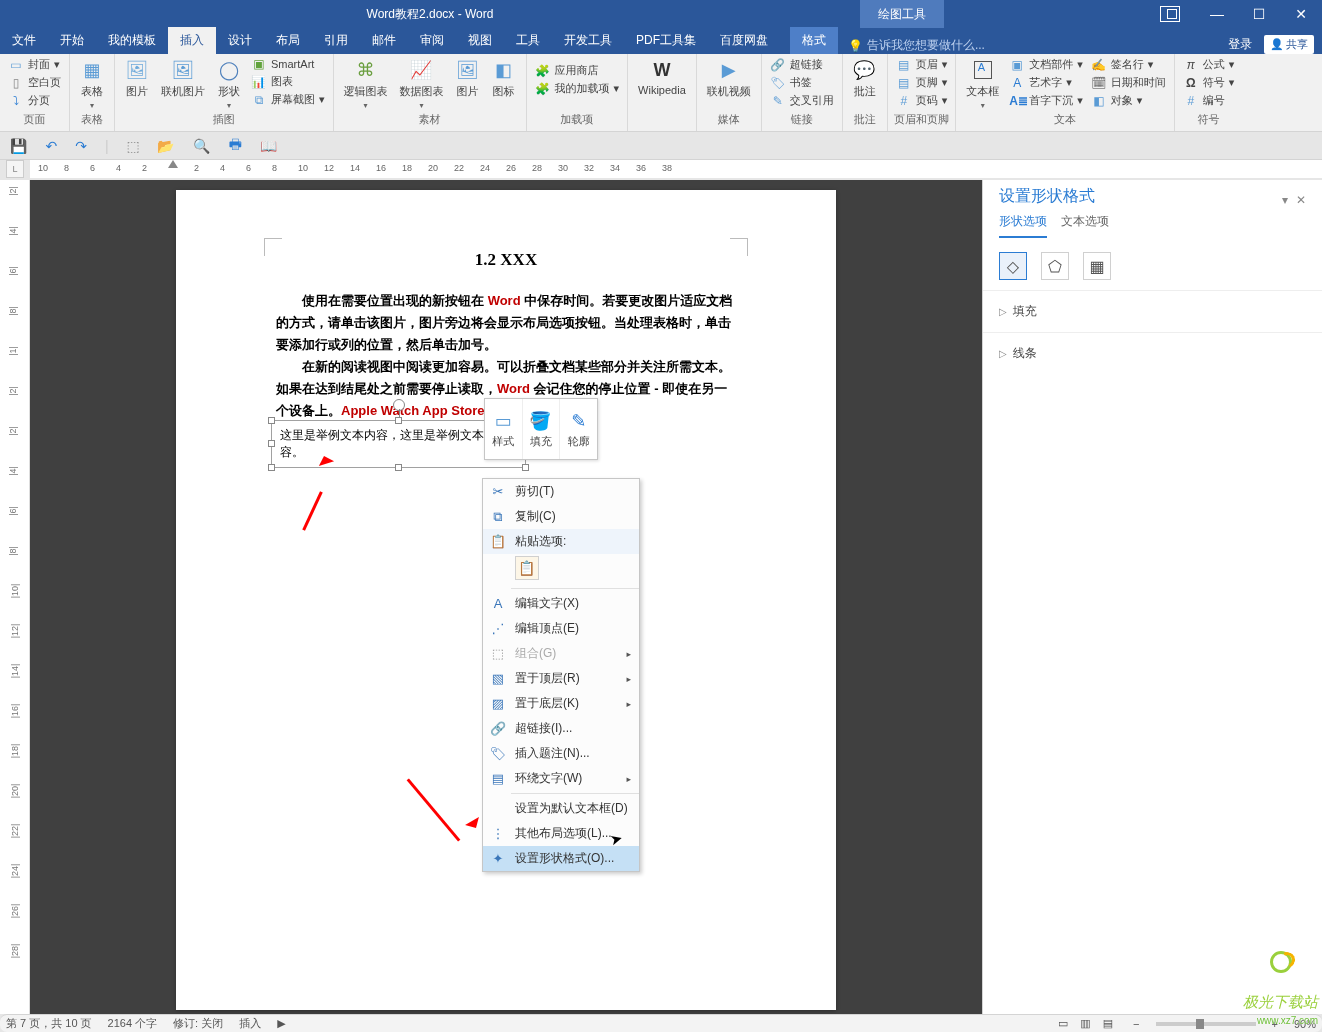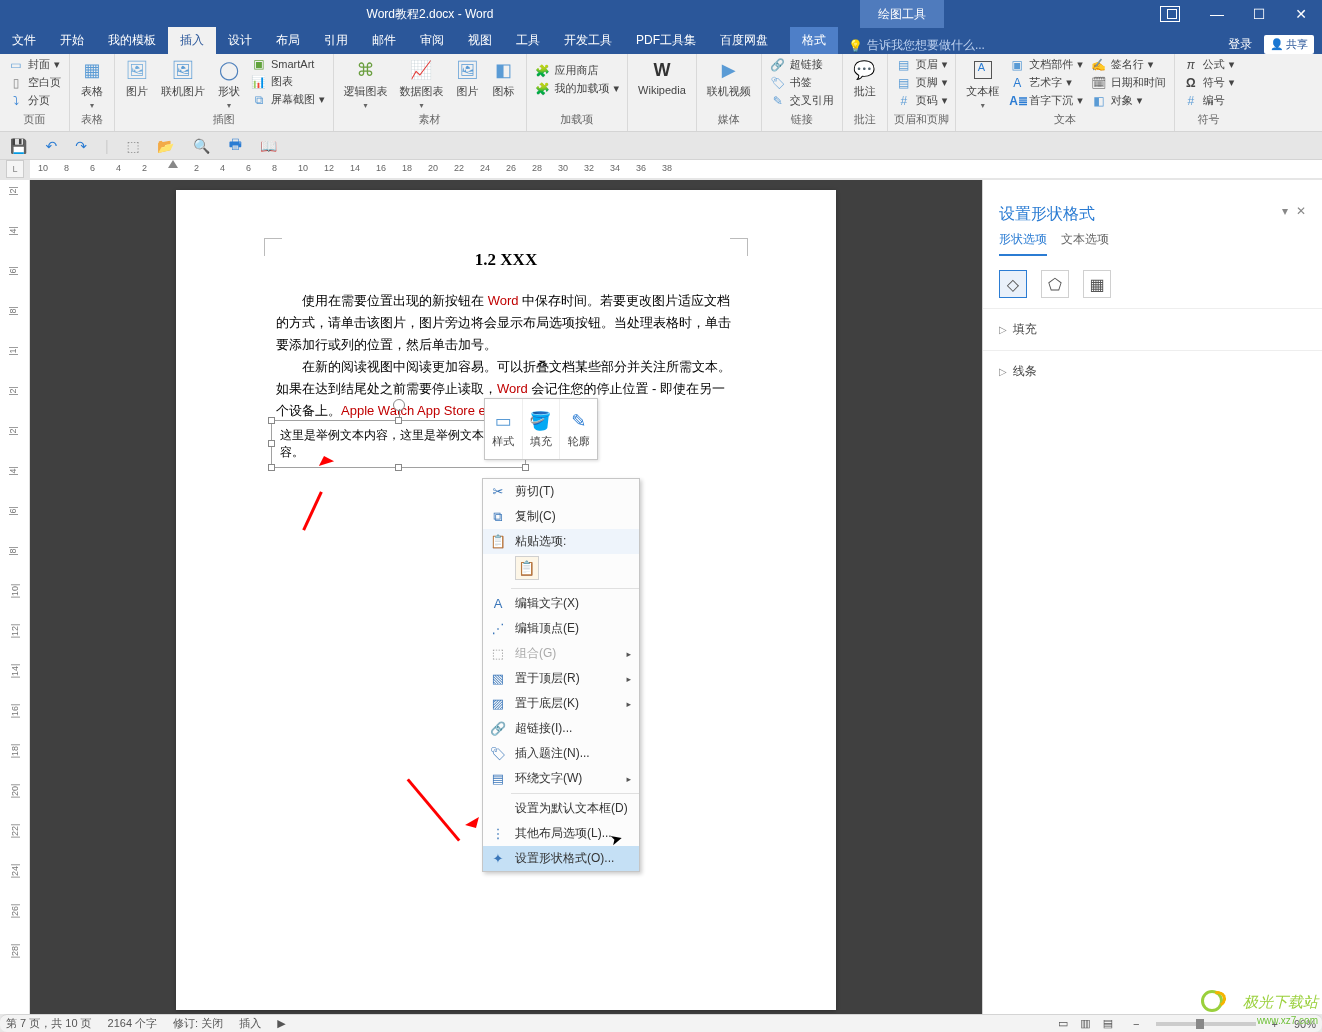--- a/index.html
+++ b/index.html
@@ -60,21 +60,21 @@
 .ruler-num { position:absolute; top:3px; font-size:9px; }
 .indent-marker { position:absolute; top:0; width:0; height:0; border-left:5px solid transparent; border-right:5px solid transparent; border-bottom:8px solid #888; }
 
 
 .doc-area { position: absolute; top: 180px; bottom: 18px; left: 0; right: 340px; background: #989898; display: flex; }
 .vruler { width: 30px; background: #fff; border-right: 1px solid #ddd; position: relative; }
 .vruler-num { position:absolute; font-size:9px; color:#777; left:8px; transform:rotate(-90deg); }
 .doc-scroll { flex: 1; overflow: hidden; position: relative; background: #404040; }
 .page { width: 660px; background: #fff; margin: 10px auto 0; box-shadow: 0 1px 4px rgba(0,0,0,.3); padding: 60px 100px; min-height: 820px; position: relative; }
 .page h3 { font-family: "SimSun", serif; font-size: 17px; font-weight: bold; text-align: center; margin-bottom: 20px; }
-.page p { font-family: "SimSun", serif; font-size: 13px; line-height: 1.7; text-indent: 2em; color: #000; }
+.page p { font-family: "SimSun", serif; font-size: 13px; line-height: 1.7; text-indent: 2em; color: #000; font-weight: bold; }
 .page .red { color: #c00000; }
 .crop-mark { position:absolute; width:18px; height:18px; }
 .crop-mark.tl{left:88px; top:48px; border-left:1px solid #bbb; border-top:1px solid #bbb;}
 .crop-mark.tr{right:88px; top:48px; border-right:1px solid #bbb; border-top:1px solid #bbb;}
 
 
 .textbox-shape { position: absolute; left: 95px; top: 230px; width: 255px; height: 48px; border: 1px solid #a1a1a1; background: #fff; }
 .textbox-shape .tb-content { padding: 6px 8px; font-size: 12px; font-family: "SimSun", serif; }
 .sel-handle { position: absolute; width: 7px; height: 7px; background: #fff; border: 1px solid #888; }
 .h-tl{left:-4px;top:-4px;} .h-tr{right:-4px;top:-4px;} .h-bl{left:-4px;bottom:-4px;} .h-br{right:-4px;bottom:-4px;}
@@ -101,41 +101,41 @@
 .cm-item .sub-arrow { position: absolute; right: 8px; font-size: 9px; color: #555; }
 .cm-sep { height: 1px; background: #e0e0e0; margin: 2px 0 2px 28px; }
 .cm-paste-row { padding: 2px 0 6px 32px; }
 .cm-paste-opt { display: inline-block; width: 24px; height: 24px; border: 1px solid #d0d0d0; background: #fdf6e7; text-align: center; line-height: 22px; font-size: 14px; }
 .mouse-cursor { position:absolute; left:610px; top:830px; font-size:15px; color:#000; transform: rotate(-15deg); pointer-events:none; text-shadow: 1px 1px 0 #fff; }
 
 
 .side-pane { position: absolute; right: 0; top: 180px; bottom: 18px; width: 340px; background: #fff; border-left: 1px solid #d4d4d4; }
 .scrollbar-v { position:absolute; right:326px; top:180px; bottom:18px; width:14px; background:#efefef; }
 .scrollbar-v .thumb{position:absolute; left:2px; right:2px; top:4px; height:240px; background:#cfcfcf; border-radius:2px;}
-.sp-title { font-size: 16px; color: #2b7cd3; padding: 24px 16px 6px; display:flex; justify-content:space-between; align-items:flex-start; }
+.sp-title { font-size: 16px; color: #2b7cd3; padding: 6px 16px 6px; display:flex; justify-content:space-between; align-items:flex-end; }
 .sp-title .sp-ctrl { color:#888; font-size:12px; display:flex; gap:8px; }
 .sp-tabs { display: flex; gap: 14px; padding: 0 16px 8px; font-size: 12px; }
 .sp-tab { color: #666; padding-bottom: 6px; cursor: pointer; }
 .sp-tab.active { color: #2b7cd3; border-bottom: 2px solid #2b7cd3; }
 .sp-icons { display: flex; gap: 14px; padding: 6px 16px 10px; }
 .sp-icon-btn { width: 28px; height: 28px; border: 1px solid #d0d0d0; display: flex; align-items: center; justify-content: center; font-size: 16px; color: #555; }
 .sp-icon-btn.active { border-color:#2b7cd3; background:#eaf1fa; }
 .sp-acc { padding: 12px 16px; font-size: 12px; color: #444; border-top: 1px solid #eee; }
 .sp-acc .tri { color: #888; margin-right: 6px; font-size: 10px; }
 
 
 .statusbar { position: absolute; left:0; right:0; bottom:0; height: 18px; background: #f3f3f3; border-top: 1px solid #d4d4d4; display: flex; align-items: center; font-size: 11px; color: #555; padding: 0 6px; gap: 16px; border-radius: 7px; }
 .statusbar .spacer { flex: 1; }
 .view-btns { display: flex; gap: 4px; }
 .view-btns span { padding: 0 4px; }
 .zoom-slider { width: 100px; height: 4px; background: #ccc; position: relative; }
 .zoom-slider .zthumb { position:absolute; left:40%; top:-3px; width:8px; height:10px; background:#888; }
 
 
-.watermark { position:absolute; right:4px; bottom:20px; font-size:15px; font-style:italic; color:#9ad03c; text-shadow:0 0 2px #fff; display:flex; align-items:flex-end; gap:20px;}
+.watermark { position:absolute; right:4px; bottom:20px; font-size:15px; font-style:italic; color:#9ad03c; text-shadow:0 0 2px #fff; display:flex; align-items:center; gap:20px;flex-direction:column;}
 .watermark .logo-circ{width:22px;height:22px;border:3px solid #9ad03c;border-radius:50%;position:relative;}
 .watermark .logo-circ::after{content:"";position:absolute;left:6px;top:-2px;width:10px;height:10px;border:3px solid #f5b400;border-radius:50%;border-left-color:transparent;border-bottom-color:transparent;transform:rotate(20deg);}
 .watermark .url{position:absolute;right:0;bottom:-14px;font-size:10px;color:#6fbf3a;font-style:normal;}
 </style>
 </head>
 <body>
 
 <div class="titlebar">
   <div class="doc-title">Word教程2.docx - Word</div>
   <div class="tool-context">绘图工具</div>

